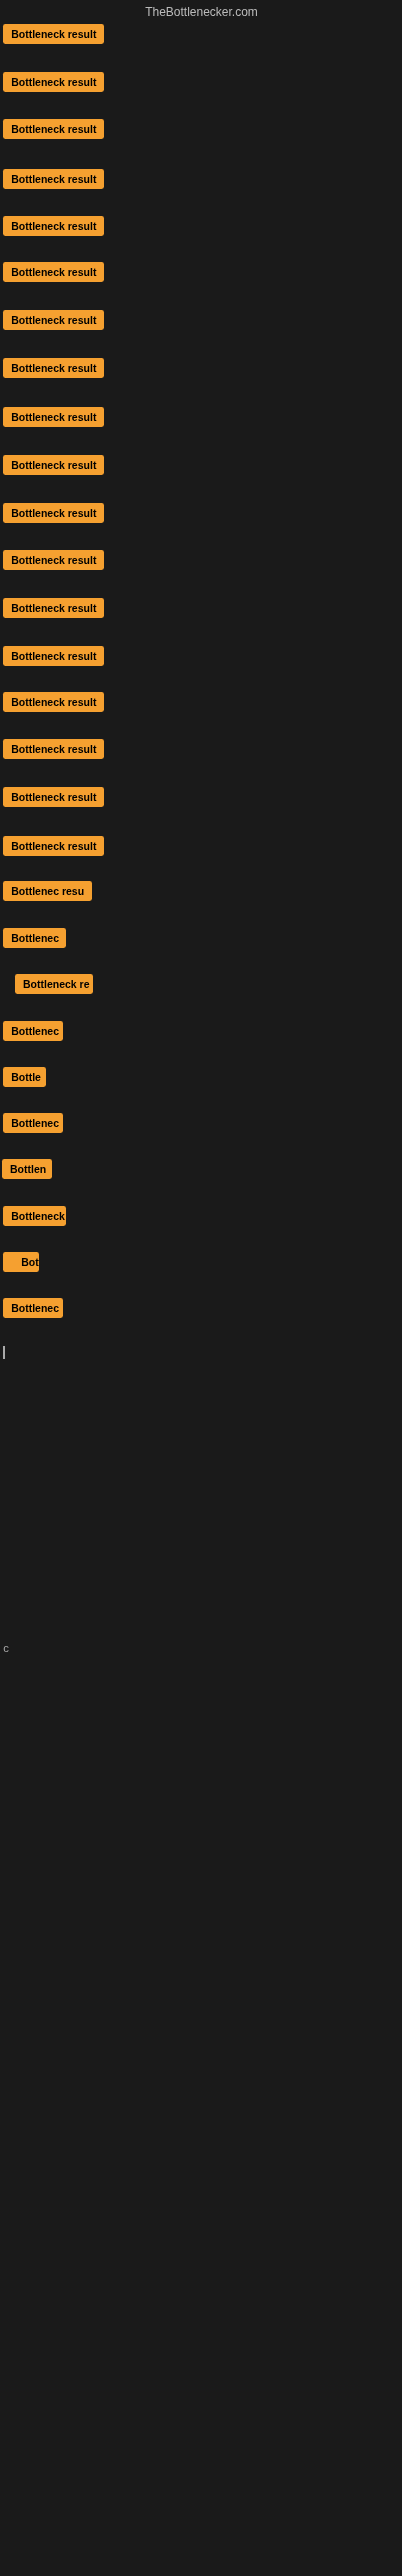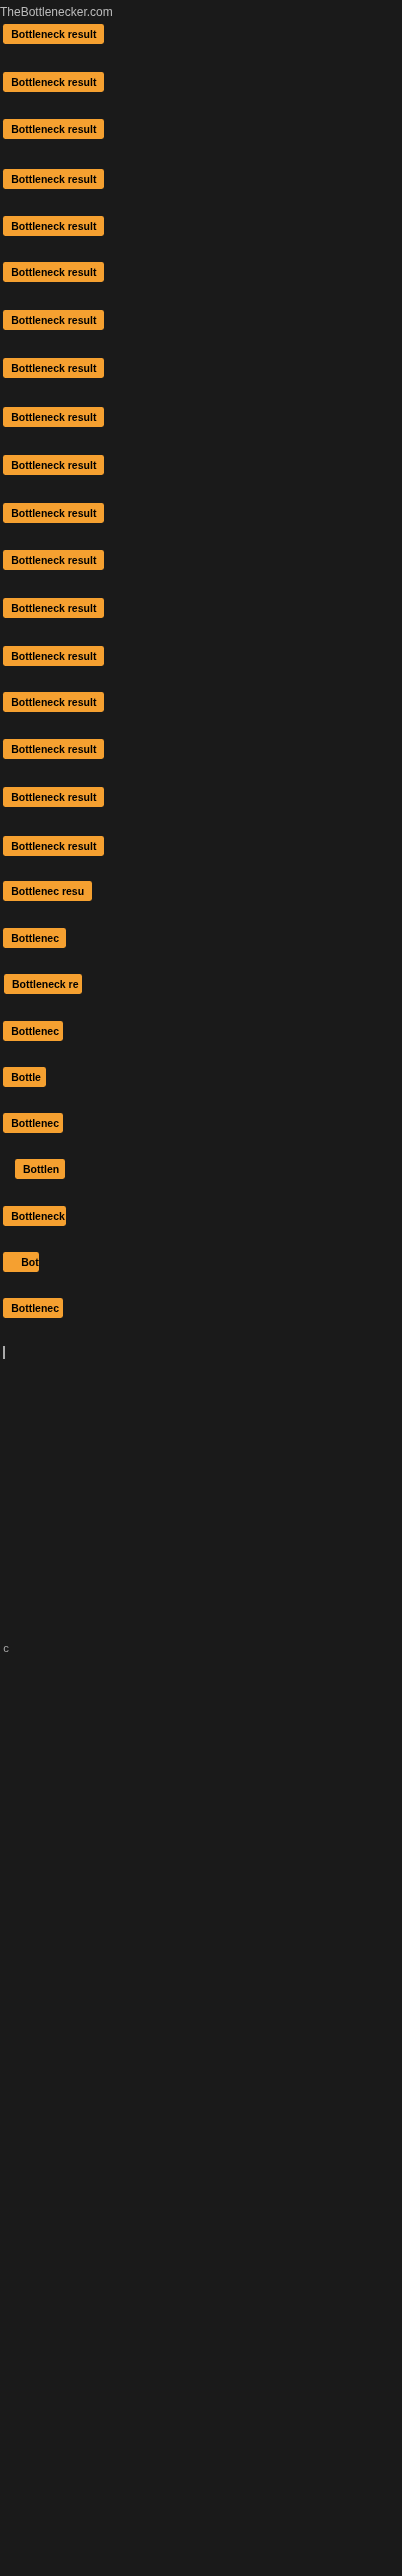--- a/index.html
+++ b/index.html
@@ -10,20 +10,21 @@
 
     body {
       width: 403px;
       min-height: 2576px;
       background-color: #1a1a1a;
       font-family: Arial, sans-serif;
       position: relative;
     }
 
     .site-title {
+      text-align: center;
       color: #cccccc;
       font-size: 13px;
       padding: 6.4px 0;
       font-weight: normal;
     }
   </style>
 </head>
 <body>
 
 <div style="position: relative; width: 403px; min-height: 2576px; background: #1a1a1a;">
@@ -44,25 +45,25 @@
       <div style="position: absolute; top: 503px; left: 3.2px;"><div style="display: inline-block; background-color: rgb(245, 160, 48); color: rgb(0, 0, 0); font-family: Arial, sans-serif; font-size: 10.5px; font-weight: bold; padding: 4px 8px; border-radius: 2.4px; max-width: 105px; overflow: hidden; white-space: nowrap;">Bottleneck result</div></div>
       <div style="position: absolute; top: 550px; left: 3.2px;"><div style="display: inline-block; background-color: rgb(245, 160, 48); color: rgb(0, 0, 0); font-family: Arial, sans-serif; font-size: 10.5px; font-weight: bold; padding: 4px 8px; border-radius: 2.4px; max-width: 105px; overflow: hidden; white-space: nowrap;">Bottleneck result</div></div>
       <div style="position: absolute; top: 598px; left: 3.2px;"><div style="display: inline-block; background-color: rgb(245, 160, 48); color: rgb(0, 0, 0); font-family: Arial, sans-serif; font-size: 10.5px; font-weight: bold; padding: 4px 8px; border-radius: 2.4px; max-width: 105px; overflow: hidden; white-space: nowrap;">Bottleneck result</div></div>
       <div style="position: absolute; top: 646px; left: 3.2px;"><div style="display: inline-block; background-color: rgb(245, 160, 48); color: rgb(0, 0, 0); font-family: Arial, sans-serif; font-size: 10.5px; font-weight: bold; padding: 4px 8px; border-radius: 2.4px; max-width: 105px; overflow: hidden; white-space: nowrap;">Bottleneck result</div></div>
       <div style="position: absolute; top: 692px; left: 3.2px;"><div style="display: inline-block; background-color: rgb(245, 160, 48); color: rgb(0, 0, 0); font-family: Arial, sans-serif; font-size: 10.5px; font-weight: bold; padding: 4px 8px; border-radius: 2.4px; max-width: 105px; overflow: hidden; white-space: nowrap;">Bottleneck result</div></div>
       <div style="position: absolute; top: 739px; left: 3.2px;"><div style="display: inline-block; background-color: rgb(245, 160, 48); color: rgb(0, 0, 0); font-family: Arial, sans-serif; font-size: 10.5px; font-weight: bold; padding: 4px 8px; border-radius: 2.4px; max-width: 105px; overflow: hidden; white-space: nowrap;">Bottleneck result</div></div>
       <div style="position: absolute; top: 787px; left: 3.2px;"><div style="display: inline-block; background-color: rgb(245, 160, 48); color: rgb(0, 0, 0); font-family: Arial, sans-serif; font-size: 10.5px; font-weight: bold; padding: 4px 8px; border-radius: 2.4px; max-width: 105px; overflow: hidden; white-space: nowrap;">Bottleneck result</div></div>
       <div style="position: absolute; top: 836px; left: 3.2px;"><div style="display: inline-block; background-color: rgb(245, 160, 48); color: rgb(0, 0, 0); font-family: Arial, sans-serif; font-size: 10.5px; font-weight: bold; padding: 4px 8px; border-radius: 2.4px; max-width: 105px; overflow: hidden; white-space: nowrap;">Bottleneck result</div></div>
       <div style="position: absolute; top: 881px; left: 3.2px;"><div style="display: inline-block; background-color: rgb(245, 160, 48); color: rgb(0, 0, 0); font-family: Arial, sans-serif; font-size: 10.5px; font-weight: bold; padding: 4px 8px; border-radius: 2.4px; max-width: 90px; overflow: hidden; white-space: nowrap;">Bottlenec resu</div></div>
       <div style="position: absolute; top: 928px; left: 3.2px;"><div style="display: inline-block; background-color: rgb(245, 160, 48); color: rgb(0, 0, 0); font-family: Arial, sans-serif; font-size: 10.5px; font-weight: bold; padding: 4px 8px; border-radius: 2.4px; max-width: 63px; overflow: hidden; white-space: nowrap;">Bottlenec</div></div>
-      <div style="position: absolute; top: 974px; left: 4px;"><div style="display: inline-block; background-color: rgb(245, 160, 48); color: rgb(0, 0, 0); font-family: Arial, sans-serif; font-size: 10.5px; font-weight: bold; padding: 4px 8px; border-radius: 2.4px; max-width: 78px; overflow: hidden; white-space: nowrap;">Bottleneck re</div></div>
+      <div style="position: absolute; top: 974px; left: 15px;"><div style="display: inline-block; background-color: rgb(245, 160, 48); color: rgb(0, 0, 0); font-family: Arial, sans-serif; font-size: 10.5px; font-weight: bold; padding: 4px 8px; border-radius: 2.4px; max-width: 78px; overflow: hidden; white-space: nowrap;">Bottleneck re</div></div>
       <div style="position: absolute; top: 1021px; left: 3.2px;"><div style="display: inline-block; background-color: rgb(245, 160, 48); color: rgb(0, 0, 0); font-family: Arial, sans-serif; font-size: 10.5px; font-weight: bold; padding: 4px 8px; border-radius: 2.4px; max-width: 60px; overflow: hidden; white-space: nowrap;">Bottlenec</div></div>
       <div style="position: absolute; top: 1067px; left: 3.2px;"><div style="display: inline-block; background-color: rgb(245, 160, 48); color: rgb(0, 0, 0); font-family: Arial, sans-serif; font-size: 10.5px; font-weight: bold; padding: 4px 8px; border-radius: 2.4px; max-width: 43px; overflow: hidden; white-space: nowrap;">Bottle</div></div>
       <div style="position: absolute; top: 1113px; left: 3.2px;"><div style="display: inline-block; background-color: rgb(245, 160, 48); color: rgb(0, 0, 0); font-family: Arial, sans-serif; font-size: 10.5px; font-weight: bold; padding: 4px 8px; border-radius: 2.4px; max-width: 60px; overflow: hidden; white-space: nowrap;">Bottlenec</div></div>
-      <div style="position: absolute; top: 1159px; left: 15px;"><div style="display: inline-block; background-color: rgb(245, 160, 48); color: rgb(0, 0, 0); font-family: Arial, sans-serif; font-size: 10.5px; font-weight: bold; padding: 4px 8px; border-radius: 2.4px; max-width: 50px; overflow: hidden; white-space: nowrap;">Bottlen</div></div>
+      <div style="position: absolute; top: 1159px; left: 2px;"><div style="display: inline-block; background-color: rgb(245, 160, 48); color: rgb(0, 0, 0); font-family: Arial, sans-serif; font-size: 10.5px; font-weight: bold; padding: 4px 8px; border-radius: 2.4px; max-width: 50px; overflow: hidden; white-space: nowrap;">Bottlen</div></div>
       <div style="position: absolute; top: 1206px; left: 3.2px;"><div style="display: inline-block; background-color: rgb(245, 160, 48); color: rgb(0, 0, 0); font-family: Arial, sans-serif; font-size: 10.5px; font-weight: bold; padding: 4px 8px; border-radius: 2.4px; max-width: 63px; overflow: hidden; white-space: nowrap;">Bottleneck</div></div>
       <div style="position: absolute; top: 1252px; left: 3.2px;"><div style="display: inline-block; background-color: rgb(245, 160, 48); color: rgb(0, 0, 0); font-family: Arial, sans-serif; font-size: 10.5px; font-weight: bold; padding: 4px 18px; border-radius: 2.4px; max-width: 35px; overflow: hidden; white-space: nowrap;">Bott</div></div>
       <div style="position: absolute; top: 1298px; left: 3.2px;"><div style="display: inline-block; background-color: rgb(245, 160, 48); color: rgb(0, 0, 0); font-family: Arial, sans-serif; font-size: 10.5px; font-weight: bold; padding: 4px 8px; border-radius: 2.4px; max-width: 60px; overflow: hidden; white-space: nowrap;">Bottlenec</div></div>
     </div>
 
   <div id="cursor-container">
       <div style="position: absolute; top: 1346px; left: 3.2px; width: 1.6px; height: 13px; background-color: rgb(170, 170, 170);"></div>
     </div>
 
   <div id="single-char-container">

